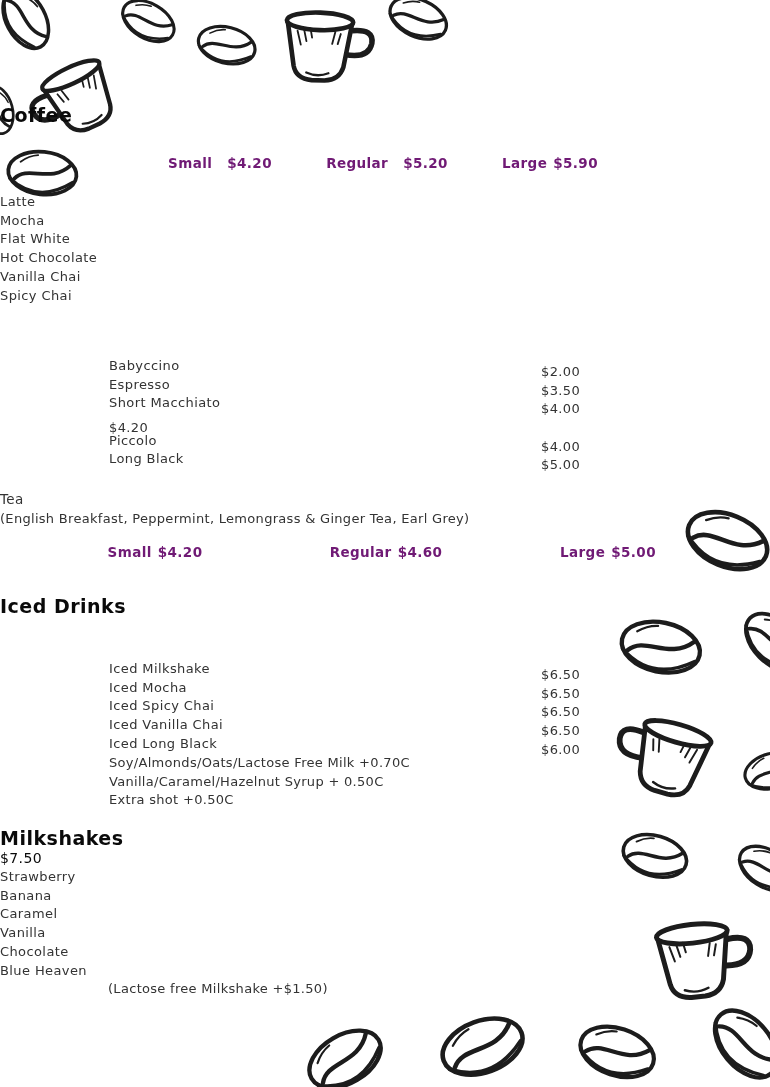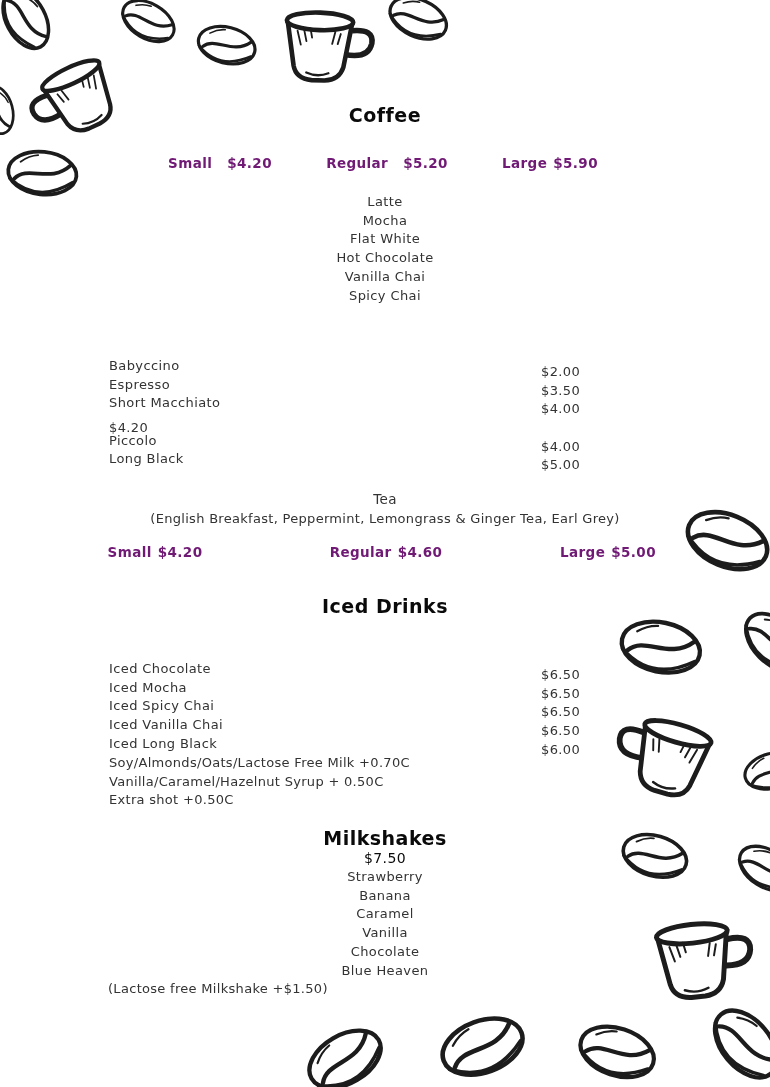--- a/index.html
+++ b/index.html
@@ -6,21 +6,21 @@
   .page{
     position:relative;
     width:770px;height:1087px;
     background:#ffffff;
     overflow:hidden;
     font-family:"DejaVu Sans", sans-serif;
     color:#333333;
     margin:0 auto;
   }
   .deco{position:absolute;pointer-events:none;}
-  .center-text{position:absolute;left:0;width:770px;text-align:center;}
+  .center-text{position:absolute;left:0;width:770px;}
   .section-title{
     font-size:19px;font-weight:bold;color:#0a0a0a;letter-spacing:0.5px;
   }
   .sizes-row span.size-entry{
     position:absolute;transform:translateX(-50%);
     display:inline-flex;white-space:nowrap;
     font-size:13.5px;font-weight:bold;color:#701a75;letter-spacing:0.4px;
   }
   .gap-wide{margin-left:15px;}
   .gap-narrow{margin-left:6px;text-align:right;}
@@ -192,21 +192,21 @@
     <span class="size-entry" style="left:608px;top:544px">
       <span>Large</span>
       <span class="gap-narrow">$5.00</span>
     </span>
   </div>
 
   <div class="center-text section-title" style="top:595px">Iced Drinks</div>
 
   <div class="menu-table" style="top:645px">
     <div class="menu-row">
-      <span class="item-name">Iced Chocolate</span>
+      <span class="item-name">Iced Milkshake</span>
       <span class="item-price">$6.50</span>
     </div>
     <div class="menu-row">
       <span class="item-name">Iced Mocha</span>
       <span class="item-price">$6.50</span>
     </div>
     <div class="menu-row">
       <span class="item-name">Iced Spicy Chai</span>
       <span class="item-price">$6.50</span>
     </div>

